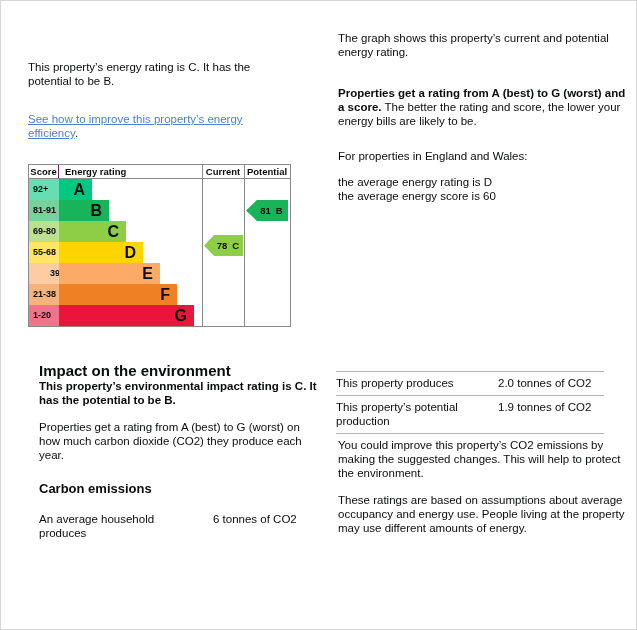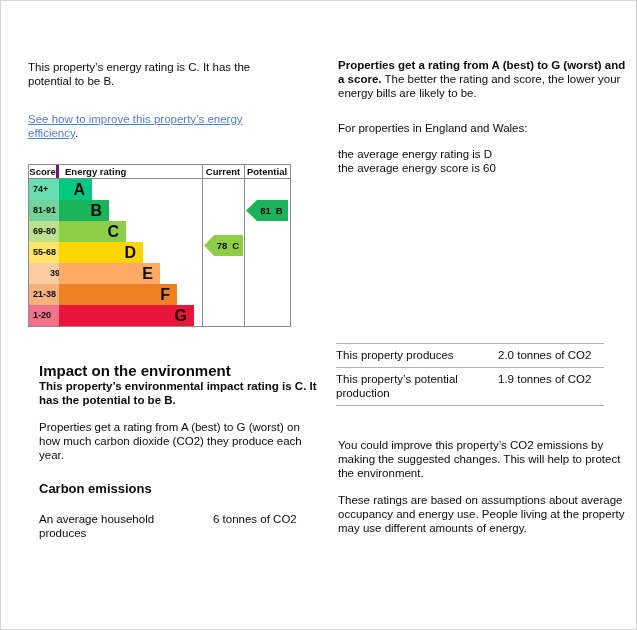--- a/index.html
+++ b/index.html
@@ -28,21 +28,21 @@
   .right-top{left:337px;top:30px;width:292px;}
   .right-top .p2{margin-top:27px;}
   .right-top .p3{margin-top:21px;}
   .right-top .avg{margin-top:12px;}
 
   
   .chart{left:27px;top:163px;width:261px;border:1px solid #8a8a8a;background:#fff;}
   .chart-header{display:flex;height:13px;border-bottom:1px solid #8a8a8a;
     font-size:9.5px;font-weight:bold;align-items:center;}
   .hd{box-sizing:border-box;height:100%;line-height:13px;}
-  .hd-score{width:30px;text-align:center;border-right:3px solid #701a75;}
+  .hd-score{width:30px;text-align:center;border-right:1px solid #701a75;}
   .hd-rating{width:143px;padding-left:6px;}
   .hd-current{width:42px;text-align:center;}
   .hd-potential{width:46px;text-align:center;}
   .v-divider{position:absolute;top:0;bottom:0;width:1px;background:#8a8a8a;}
   .band-row{display:flex;height:21px;}
   .score-cell{width:30px;box-sizing:border-box;padding-left:4px;
     font-size:9px;font-weight:bold;line-height:21px;}
   .band-bar{height:21px;box-sizing:border-box;display:flex;align-items:center;
     justify-content:flex-end;padding-right:7px;font-size:16px;font-weight:bold;}
   .arrow{position:absolute;height:21px;display:flex;align-items:center;justify-content:center;
@@ -55,59 +55,60 @@
   .impact{left:38px;top:361px;width:282px;}
   .h2{font-size:15px;font-weight:bold;line-height:17px;margin:0;}
   .impact .p1{font-weight:bold;}
   .impact .p2{margin-top:13px;}
   .h3{font-size:13px;font-weight:bold;line-height:15px;margin:19px 0 0 0;}
   .avg-row{position:relative;margin-top:16px;font-size:11.5px;line-height:14px;}
   .avg-row .lbl{display:inline-block;width:150px;vertical-align:top;}
   .avg-row .val{position:absolute;left:174px;top:0;}
 
   
-  .co2-table{left:335px;top:342px;width:268px;border-bottom:1px solid #b1b4b6;}
+  .co2-table{left:335px;top:370px;width:268px;border-bottom:1px solid #b1b4b6;}
   .co2-row{position:relative;border-top:1px solid #b1b4b6;padding:4px 0 5px 0;
     font-size:11.5px;line-height:14px;}
   .co2-row .lbl{display:inline-block;width:150px;vertical-align:top;}
   .co2-row .val{position:absolute;left:162px;top:4px;}
 
   
   .right-bottom{left:337px;top:437px;width:292px;}
   .right-bottom .p2{margin-top:13px;}
 </style>
 </head>
 <body>
 
 <div class="page">
 
   <section class="sect left-top">
     <p class="body-txt summary">This property’s energy rating is C. It has the potential to be B.</p>
     <p class="link-wrap"><a>See how to improve this property’s energy efficiency</a><span>.</span></p>
   </section>
 
   <section class="sect right-top body-txt">
+    <p class="p1">The graph shows this property’s current and potential energy rating.</p>
     <p class="p2"><strong>Properties get a rating from A (best) to G (worst) and a score.</strong><span> The better the rating and score, the lower your energy bills are likely to be.</span></p>
     <p class="p3">For properties in England and Wales:</p>
     <div class="avg">
       <div>the average energy rating is D</div>
       <div>the average energy score is 60</div>
     </div>
   </section>
 
   <section class="sect chart">
     <div class="chart-header">
       <div class="hd hd-score">Score</div>
       <div class="hd hd-rating">Energy rating</div>
       <div class="hd hd-current">Current</div>
       <div class="hd hd-potential">Potential</div>
     </div>
     <div id="bands">
         <div class="band-row">
-          <div class="score-cell" style="background: rgb(102, 221, 179);">74+</div>
+          <div class="score-cell" style="background: rgb(102, 221, 179);">92+</div>
           <div class="band-bar" style="background: rgb(0, 199, 129); width: 33px;">A</div>
         </div>
         <div class="band-row">
           <div class="score-cell" style="background: rgb(117, 210, 155);">81-91</div>
           <div class="band-bar" style="background: rgb(25, 180, 89); width: 50px;">B</div>
         </div>
         <div class="band-row">
           <div class="score-cell" style="background: rgb(187, 225, 144);">69-80</div>
           <div class="band-bar" style="background: rgb(141, 206, 70); width: 67px;">C</div>
         </div>

